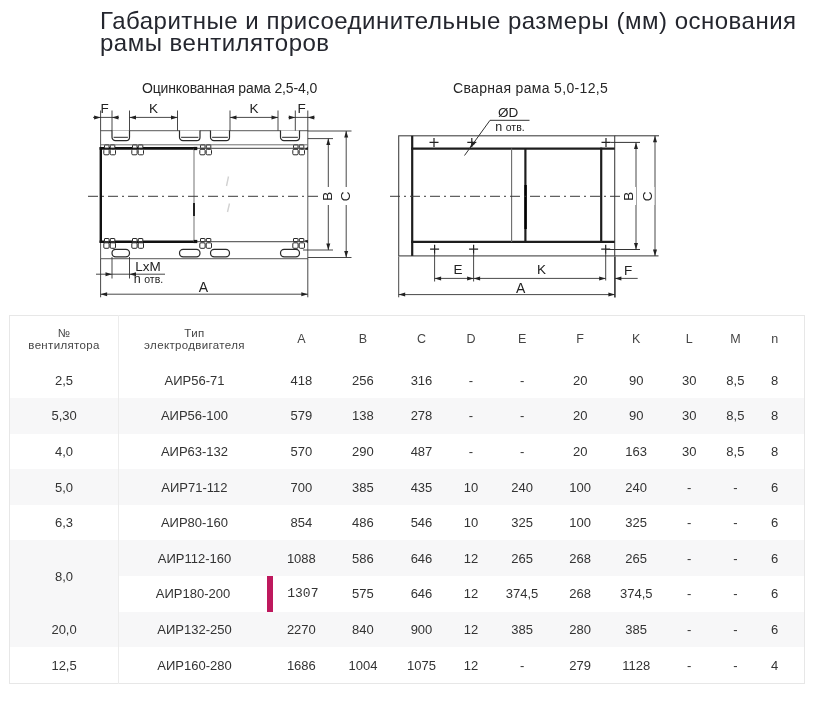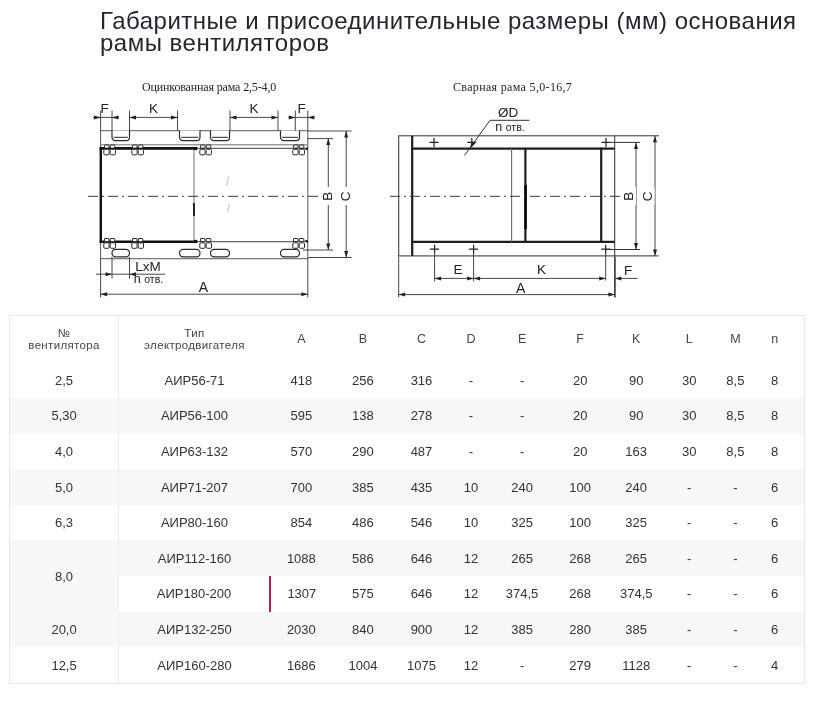--- a/index.html
+++ b/index.html
@@ -1,42 +1,42 @@
 <!DOCTYPE html>
 <html lang="ru"><head>
 <meta charset="utf-8">
 <style>
   html,body{margin:0;padding:0;background:#ffffff;}
   body{width:818px;height:702px;position:relative;overflow:hidden;
        font-family:"Liberation Sans", sans-serif;}
   .title{position:absolute;left:84px;top:10px;width:716px;
          font-size:24px;line-height:21.9px;color:#24262e;letter-spacing:0.5px;margin-left:16px;}
-  .cap{position:absolute;top:80px;font-size:12px;color:#262626;white-space:nowrap;font-family:Liberation Serif, serif;}
+  .cap{position:absolute;top:80px;font-size:14px;color:#262626;white-space:nowrap;}
   table.dim{position:absolute;left:9px;top:315px;width:796px;
             border-collapse:collapse;table-layout:fixed;
             font-size:13px;color:#333333;}
   table.dim td,table.dim th{padding:0;text-align:center;vertical-align:middle;
             font-weight:normal;overflow:hidden;}
   table.dim thead th{color:#454545;font-size:12.5px;line-height:12.3px;height:46.5px;}
   th.two{font-size:11.5px !important;letter-spacing:0.35px;}
   table.dim tbody td{height:35.6px;}
   table.dim{border:1px solid #e7e7e7;}
   .sh{background:#f7f7f8;}
-  td.bl{border-left:2px solid #be185d;}
+  td.bl{border-left:6px solid #be185d;font-family:Liberation Mono, monospace;}
   .c1r{border-right:1px solid #ececec;}
   td.np,th.np{padding-right:11px !important;}
 </style>
 </head>
 <body>
 
 <div class="title">Габаритные и присоединительные размеры (мм) основания рамы вентиляторов</div>
 
 <div class="cap" id="cap1" style="left:142px;letter-spacing:-0.15px;">Оцинкованная рама 2,5-4,0</div>
 
-<div class="cap" id="cap2" style="left:453px;letter-spacing:0.33px;">Сварная рама 5,0-16,7</div>
+<div class="cap" id="cap2" style="left:453px;letter-spacing:0.33px;">Сварная рама 5,0-12,5</div>
 
 <svg id="diag" width="818" height="240" viewBox="0 66 818 240" style="position:absolute;left:0;top:66px;" fill="none" stroke-linecap="butt">
 <defs>
 <g id="boltT" stroke="#2a2a2a" stroke-width="1">
   <rect x="1.0" y="-3.4" width="4.5" height="3.1" rx="0.4" fill="#fff"></rect>
   <rect x="6.8" y="-3.4" width="4.5" height="3.1" rx="0.4" fill="#fff"></rect>
   <rect x="0.3" y="0.9" width="5.3" height="5.5" rx="1.1" fill="#fff"></rect>
   <rect x="6.7" y="0.9" width="5.3" height="5.5" rx="1.1" fill="#fff"></rect>
 </g>
 </defs>
@@ -278,21 +278,21 @@
         <td>20</td>
         <td>90</td>
         <td>30</td>
         <td>8,5</td>
         <td class="np">8</td>
       </tr>
 
 <tr class="sh">
         <td class="c1r">5,30</td>
         <td>АИР56-100</td>
-        <td>595</td>
+        <td>579</td>
         <td>138</td>
         <td>278</td>
         <td>-</td>
         <td>-</td>
         <td>20</td>
         <td>90</td>
         <td>30</td>
         <td>8,5</td>
         <td class="np">8</td>
       </tr>
@@ -307,21 +307,21 @@
         <td>-</td>
         <td>20</td>
         <td>163</td>
         <td>30</td>
         <td>8,5</td>
         <td class="np">8</td>
       </tr>
 
 <tr class="sh">
         <td class="c1r">5,0</td>
-        <td>АИР71-207</td>
+        <td>АИР71-112</td>
         <td>700</td>
         <td>385</td>
         <td>435</td>
         <td>10</td>
         <td>240</td>
         <td>100</td>
         <td>240</td>
         <td>-</td>
         <td>-</td>
         <td class="np">6</td>
@@ -367,21 +367,21 @@
         <td>268</td>
         <td>374,5</td>
         <td>-</td>
         <td>-</td>
         <td class="np">6</td>
       </tr>
 
 <tr class="sh">
         <td class="c1r">20,0</td>
         <td>АИР132-250</td>
-        <td>2030</td>
+        <td>2270</td>
         <td>840</td>
         <td>900</td>
         <td>12</td>
         <td>385</td>
         <td>280</td>
         <td>385</td>
         <td>-</td>
         <td>-</td>
         <td class="np">6</td>
       </tr>

